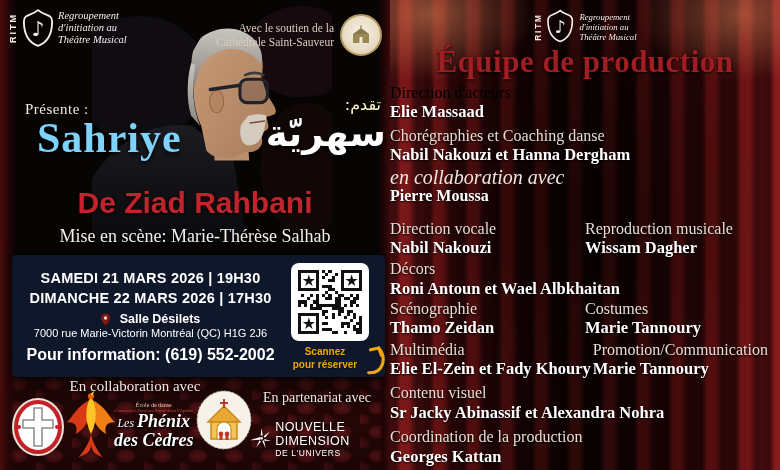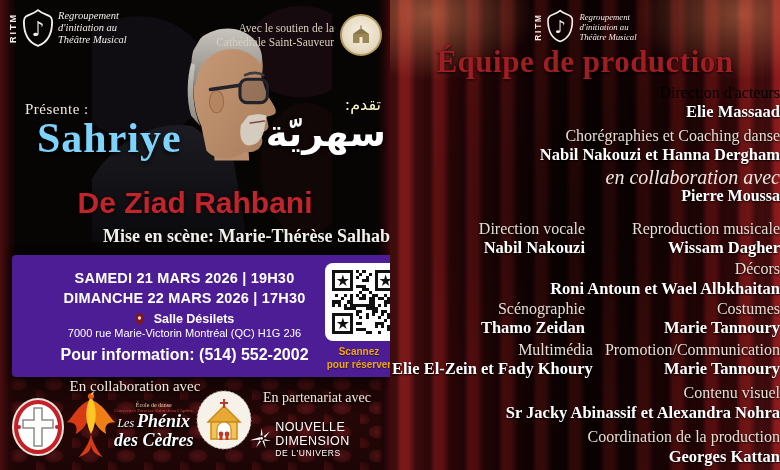--- a/index.html
+++ b/index.html
@@ -39,26 +39,26 @@
   .presente{position:absolute;left:25px;top:101px;font-size:15px;color:#efe9e1;z-index:3;letter-spacing:.5px;}
   .title-latin{position:absolute;left:13px;top:114px;font-size:42px;font-weight:bold;color:#7dd3fc;z-index:3;
       letter-spacing:1px;text-shadow:0 2px 4px rgba(0,0,0,.8);margin-left:24px;}
   .presente-ar{position:absolute;right:9px;top:95px;font-size:16px;color:#fef9c3;z-index:3;
       font-family:"DejaVu Sans",sans-serif;}
   .title-ar{position:absolute;right:4px;top:112px;font-size:37px;font-weight:bold;color:#fff;z-index:3;
       font-family:"DejaVu Sans",sans-serif;text-shadow:0 2px 4px rgba(0,0,0,.8);}
   .by-line{position:absolute;left:0;top:186px;width:100%;text-align:center;z-index:3;
       font-family:"Liberation Sans",sans-serif;font-weight:bold;font-size:30px;color:#c2242b;
       text-shadow:0 1px 3px rgba(0,0,0,.9);}
-  .direction-line{position:absolute;left:0;top:226px;width:100%;text-align:right;z-index:3;
-      font-size:18px;color:#f3efe9;text-shadow:0 1px 2px #000;font-weight:bold;}
-  
-  .infobox{position:absolute;left:12px;top:255px;width:373px;height:122px;background:#4c1d95;
+  .direction-line{position:absolute;left:0;top:226px;width:100%;text-align:center;z-index:3;
+      font-size:18px;color:#f3efe9;text-shadow:0 1px 2px #000;}
+  
+  .infobox{position:absolute;left:12px;top:255px;width:373px;height:122px;background:#0f172a;
       border-radius:4px;z-index:3;display:flex;box-shadow:0 0 10px rgba(0,0,0,.6);
-      font-family:"Liberation Sans",sans-serif;color:#fff;padding-left:34px;}
+      font-family:"Liberation Sans",sans-serif;color:#fff;}
   .infobox .info-col{flex:1;display:flex;flex-direction:column;align-items:center;justify-content:center;
       padding:6px 0 6px 8px;}
   .date-line{font-weight:bold;font-size:14.5px;letter-spacing:.2px;margin:2px 0;}
   .venue-line{font-weight:bold;font-size:12.5px;margin-top:4px;display:flex;align-items:center;gap:10px;}
   .addr-line{font-size:11px;margin-top:1px;}
   .phone-line{font-weight:bold;font-size:16px;margin-top:7px;}
   .qr-area{width:104px;position:relative;flex:0 0 auto;}
   .qr-box{position:absolute;left:10px;top:8px;width:78px;height:78px;background:#fff;border-radius:8px;
       display:flex;align-items:center;justify-content:center;}
   .qr-caption{position:absolute;left:-6px;top:90px;width:100px;text-align:center;line-height:13px;
@@ -86,21 +86,21 @@
   #right{position:absolute;left:390px;top:0;width:390px;height:470px;overflow:hidden;
       background:
         radial-gradient(ellipse 150px 95px at 10% 3%, rgba(236,146,96,.5), rgba(0,0,0,0) 70%),
         radial-gradient(ellipse 150px 95px at 90% 3%, rgba(236,146,96,.45), rgba(0,0,0,0) 70%),
         repeating-linear-gradient(90deg, rgba(0,0,0,.5) 0 6px, rgba(170,40,35,.16) 11px 19px, rgba(0,0,0,.45) 26px 34px),
         linear-gradient(90deg,#7d181b 0%,#47090b 16%,#1d0304 38%,#120202 50%,#1d0304 62%,#47090b 84%,#86191c 100%);}
   #right::after{content:"";position:absolute;inset:0;
       background:radial-gradient(ellipse 65% 60% at 50% 45%, rgba(0,0,0,.35), rgba(0,0,0,0) 70%);pointer-events:none;}
   .eq-title{position:absolute;left:0;top:44px;width:100%;text-align:center;z-index:2;
       font-size:31px;font-weight:bold;color:#a01d24;text-shadow:0 1px 3px #000;letter-spacing:.5px;}
-  .r-row{position:absolute;left:0;width:100%;text-align:right;z-index:2;}
+  .r-row{position:absolute;left:0;width:100%;text-align:left;z-index:2;}
   .role{font-size:16px;color:#e6ddd3;text-shadow:0 1px 2px #000;}
   .names{font-size:16.5px;font-weight:bold;color:#fff;text-shadow:0 1px 2px #000;}
   .role-italic{font-style:italic;font-size:20px;color:#efe7de;}
   .names-big{font-size:16px;}
   .r-cols{display:flex;}
   .r-cols>div{width:50%;}
 </style>
 </head>
 <body>
 
@@ -184,21 +184,21 @@
         <div class="date-line">SAMEDI 21 MARS 2026 | 19H30</div>
         <div class="date-line">DIMANCHE 22 MARS 2026 | 17H30</div>
         <div class="venue-line">
           <svg width="9" height="13" viewBox="0 0 12 16">
             <path d="M6,0 C2.7,0 0,2.7 0,6 C0,10 6,16 6,16 C6,16 12,10 12,6 C12,2.7 9.3,0 6,0 Z" fill="#7e1a14"></path>
             <circle cx="6" cy="6" r="2.2" fill="#f3d9d9"></circle>
           </svg>
           <span>Salle Désilets</span>
         </div>
         <div class="addr-line">7000 rue Marie-Victorin Montréal (QC) H1G 2J6</div>
-        <div class="phone-line">Pour information: (514) 552-2002</div>
+        <div class="phone-line">Pour information: (619) 552-2002</div>
       </div>
       <div class="qr-area">
         <div class="qr-box">
           <svg width="64" height="64" viewBox="0 0 21 21" shape-rendering="crispEdges">
             <g fill="#111">
               <path d="M0,0 h7 v7 h-7 Z M1,1 v5 h5 v-5 Z" fill-rule="evenodd"></path>
               <path d="M14,0 h7 v7 h-7 Z M15,1 v5 h5 v-5 Z" fill-rule="evenodd"></path>
               <path d="M0,14 h7 v7 h-7 Z M1,15 v5 h5 v-5 Z" fill-rule="evenodd"></path>
             </g>
             <text x="3.55" y="5.3" text-anchor="middle" font-size="5.2" fill="#111" font-family="DejaVu Sans">★</text>

